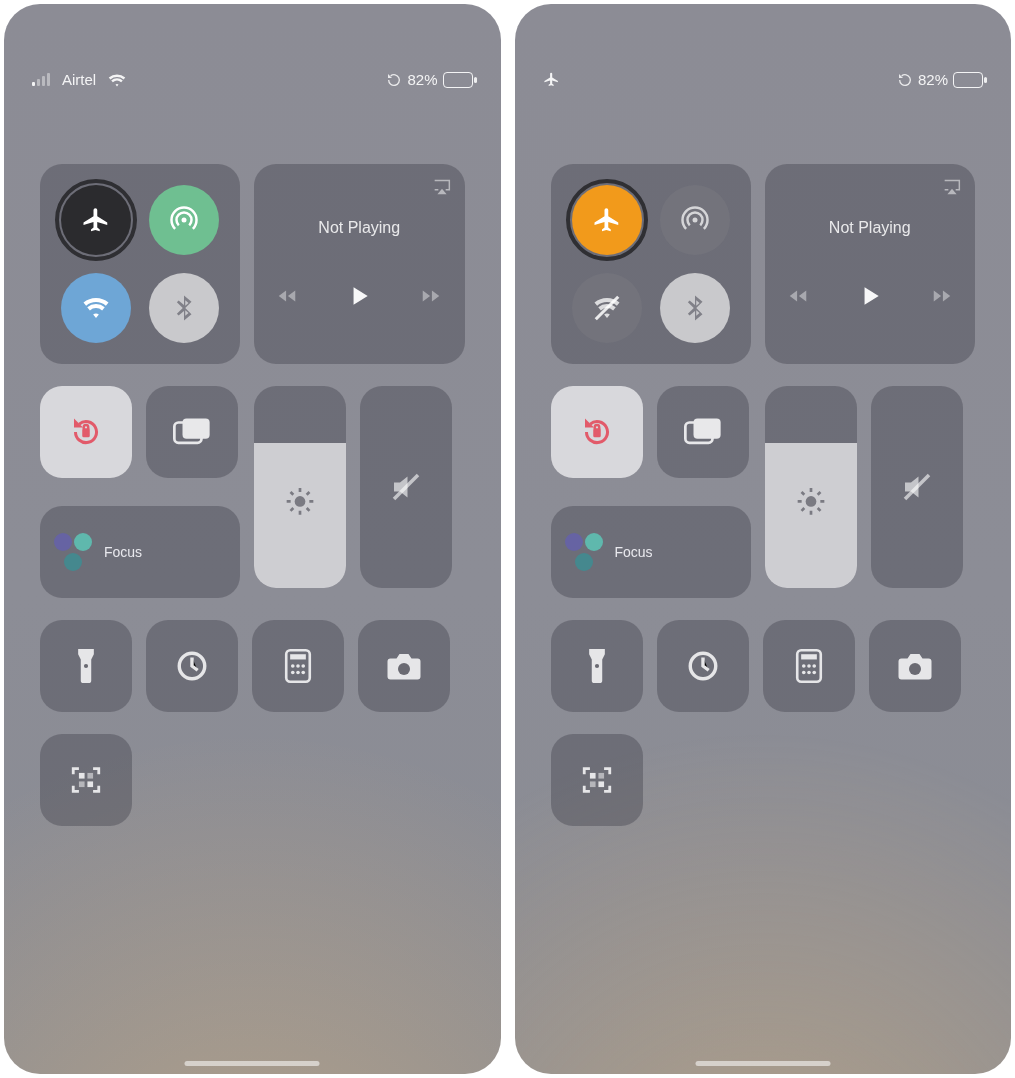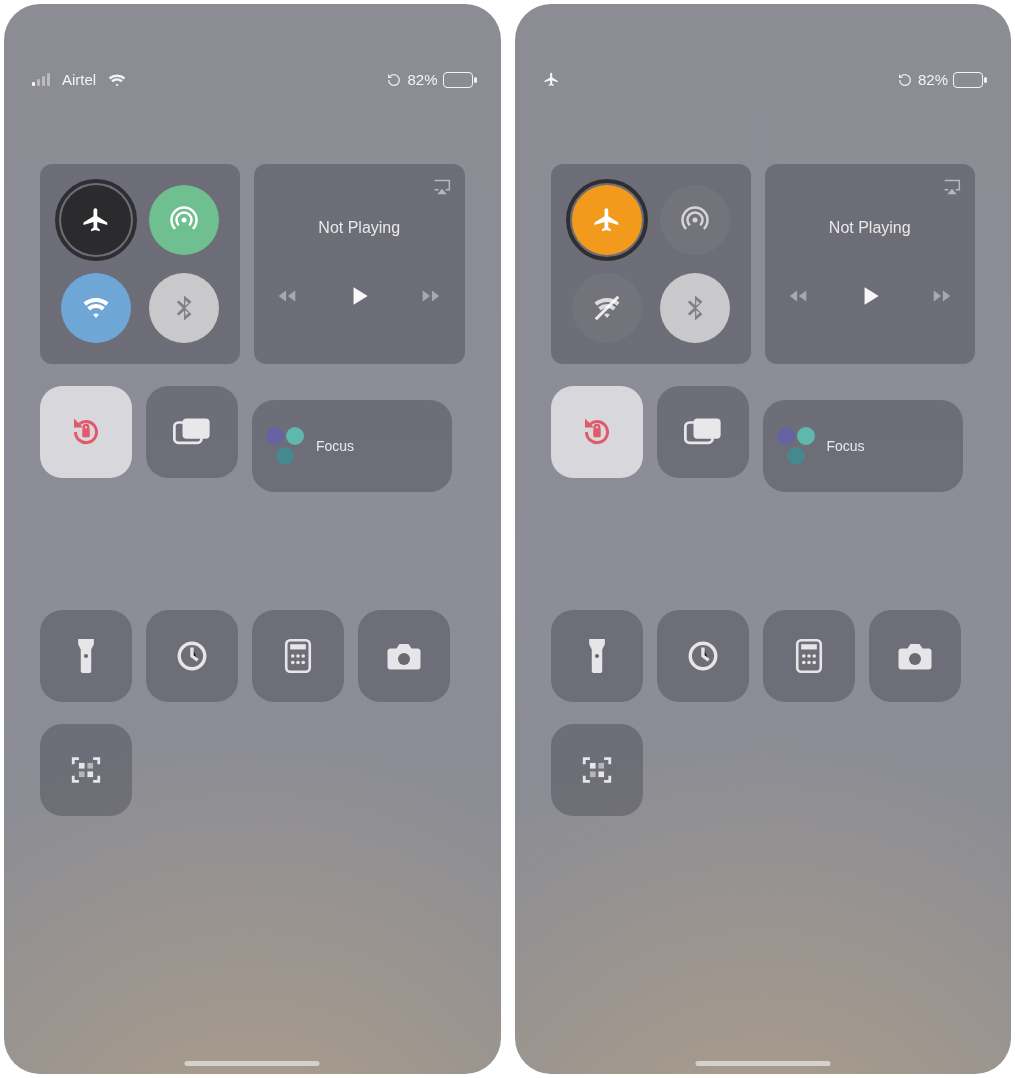--- a/index.html
+++ b/index.html
@@ -69,21 +69,21 @@
   .batt-body{width:28px;height:14px;border:1.5px solid rgba(255,255,255,.9);border-radius:4px;position:relative}
   .batt-body::after{content:"";position:absolute;right:-5px;top:3.5px;width:3px;height:6px;border-radius:2px;background:rgba(255,255,255,.85)}
   .batt-fill{height:100%;background:#fff;border-radius:2px}
   .orient-ico{opacity:.9}
   
   .cc{
     position:absolute;top:160px;left:36px;right:36px;
   }
   .tile{
     background:rgba(60,60,70,.38);
-    border-radius:12px;
+    border-radius:22px;
   }
   .row{display:flex;gap:14px}
   
   .conn{
     width:200px;height:200px;
     display:grid;grid-template-columns:1fr 1fr;grid-template-rows:1fr 1fr;
     gap:0;place-items:center;
     padding:12px;box-sizing:border-box;
   }
   .circle{
@@ -114,21 +114,21 @@
   .focus{
     width:200px;height:92px;display:flex;align-items:center;gap:12px;padding:0 14px;box-sizing:border-box;color:#e9e9ee;font-size:14px;font-weight:500;border-radius:22px;margin-top:14px;
   }
   .focus .icongroup{position:relative;width:38px;height:38px}
   .focus .icongroup span{position:absolute;width:18px;height:18px;border-radius:50%}
   .focus .i1{background:#6663a3;top:0;left:0}
   .focus .i2{background:#5fb8ad;top:0;right:0}
   .focus .i3{background:#45888e;bottom:0;left:10px}
   
   .col2{display:flex;gap:14px;margin-top:22px}
-  .vstack{display:flex;gap:14px}
+  .vstack{display:flex;flex-direction:column;gap:14px}
   .slider{
     width:92px;height:202px;border-radius:22px;background:rgba(60,60,70,.38);position:relative;overflow:hidden;
     display:flex;align-items:flex-end;
   }
   .slider .fill{flex:0 0 auto;width:100%;background:rgba(233,233,236,.78);height:70%;position:absolute;bottom:0;left:0}
   .slider .centicon{position:absolute;left:50%;top:50%;transform:translate(-50%,-5%);color:#7a7a82}
   .slider.dim .centicon{color:rgba(255,255,255,.6);top:50%;transform:translate(-50%,-50%)}
   
   .row3{display:flex;gap:14px;margin-top:22px}
   .sq2{width:92px;height:92px;border-radius:22px;background:rgba(60,60,70,.38);display:flex;align-items:center;justify-content:center;color:#e6e6e8}

